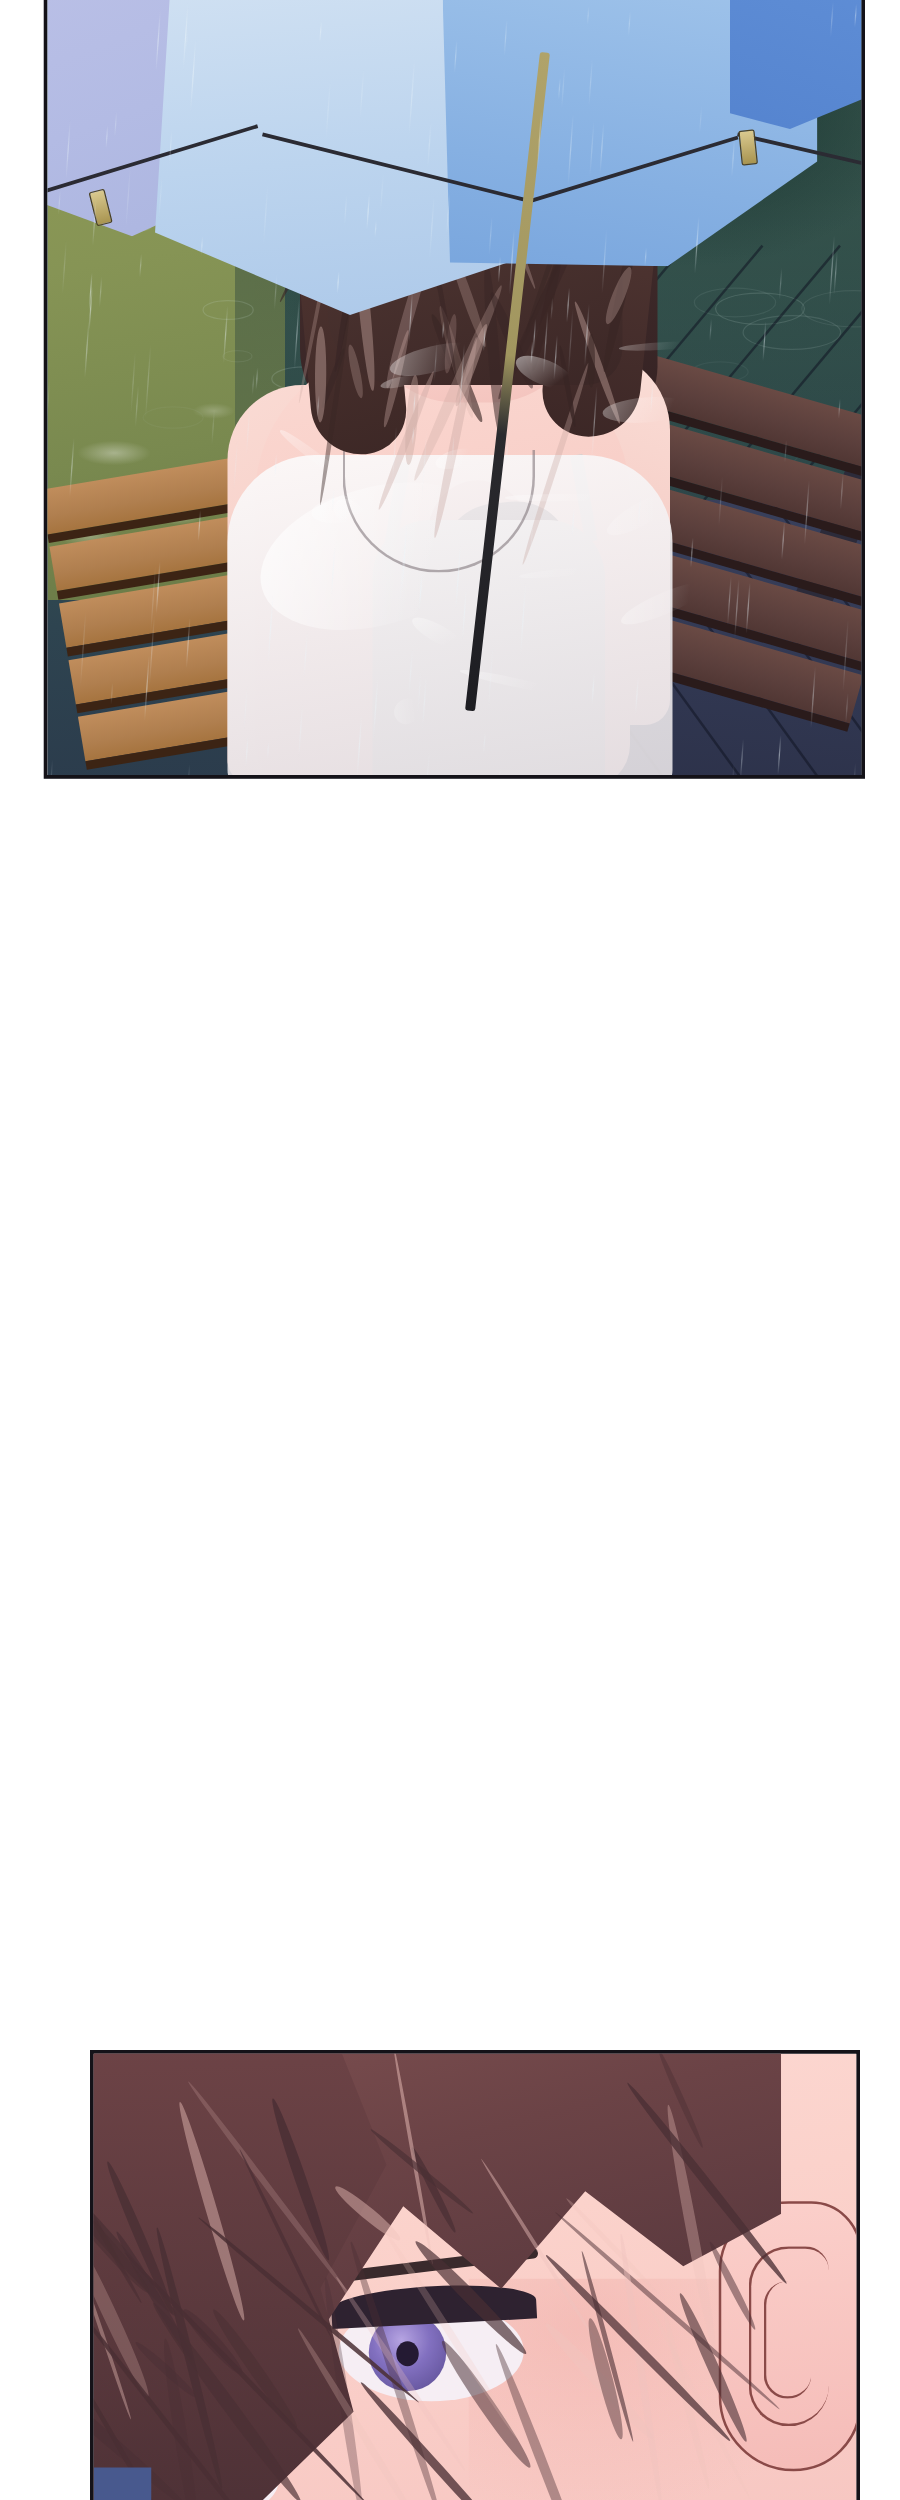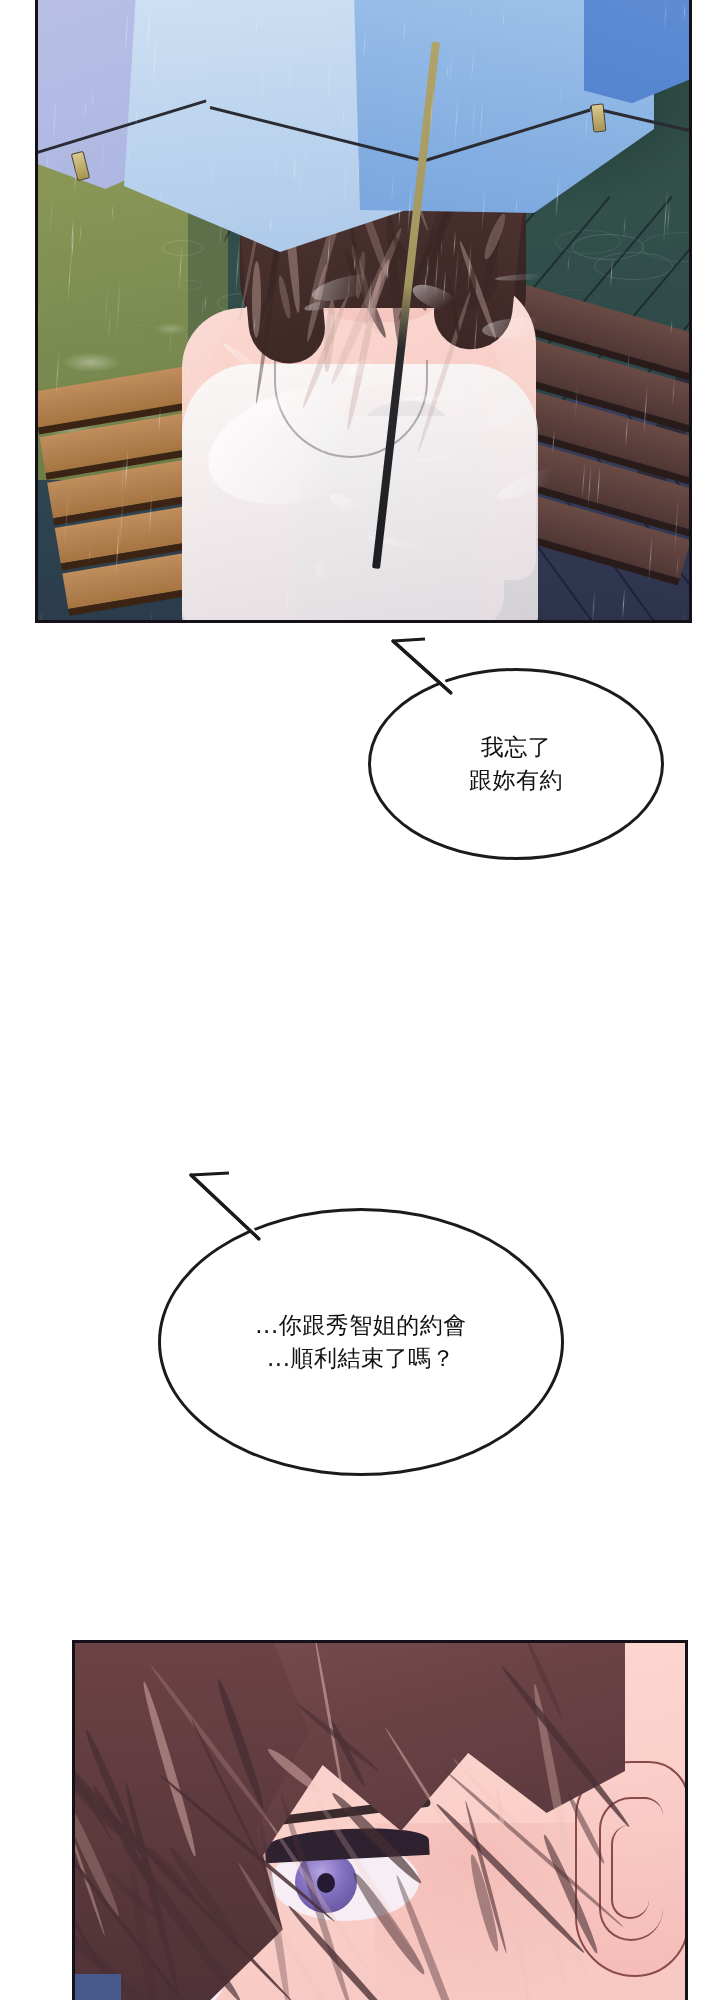--- a/index.html
+++ b/index.html
@@ -528,37 +528,21 @@
         <div class="drop" style="left: 379.817px; top: 466.13px; height: 57.5025px; opacity: 0.64656;"></div>
         <div class="drop" style="left: 261.748px; top: 542.109px; height: 48.8169px; opacity: 0.638138;"></div>
         <div class="drop" style="left: 646.148px; top: 3.19196px; height: 18.6004px; opacity: 0.600293;"></div>
         <div class="drop" style="left: 644.869px; top: 609.871px; height: 26.7049px; opacity: 0.281789;"></div>
         <div class="drop" style="left: 518.652px; top: 173.012px; height: 45.8712px; opacity: 0.755466;"></div>
         <div class="drop" style="left: 63.7932px; top: 131.625px; height: 52.3955px; opacity: 0.323793;"></div>
         <div class="drop" style="left: 78.8107px; top: 523.983px; height: 52.7963px; opacity: 0.691092;"></div>
       </div>
   </div>
 
-  <div class="bubble" id="bubble-forgot">
-    <svg class="bubble-tail-svg" style="left:-18px;top:-36px;width:120px;height:80px" viewBox="0 0 120 80">
-      <path d="M98 58 L40 6 L72 4" fill="#ffffff" stroke="#1b1b1b" stroke-width="3.2" stroke-linejoin="round"></path>
-      <path d="M98 58 L40 6" stroke="#1b1b1b" stroke-width="3.2" stroke-linecap="round"></path>
-    </svg>
-    <div class="bubble-text">我忘了
-跟妳有約</div>
-  </div>
-
-  <div class="bubble" id="bubble-date">
-    <svg class="bubble-tail-svg" style="left:-14px;top:-44px;width:140px;height:96px" viewBox="0 0 140 96">
-      <path d="M112 72 L44 8 L82 6" fill="#ffffff" stroke="#1b1b1b" stroke-width="3.2" stroke-linejoin="round"></path>
-      <path d="M112 72 L44 8" stroke="#1b1b1b" stroke-width="3.2" stroke-linecap="round"></path>
-    </svg>
-    <div class="bubble-text">...你跟秀智姐的約會
-...順利結束了嗎？</div>
-  </div>
+
 
   <div class="panel" id="panel-closeup">
     <div class="c-skin"></div>
     <div class="c-shade"></div>
 
     <div class="c-ear">
       <div class="c-ear-in1"></div>
       <div class="c-ear-in2"></div>
     </div>
 

